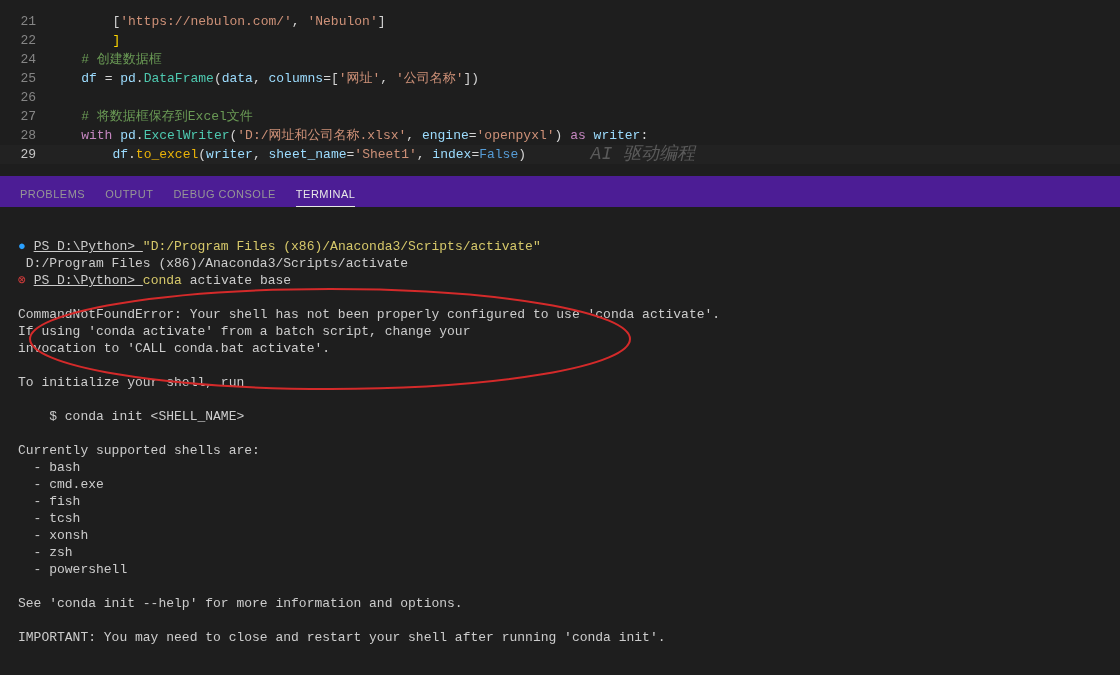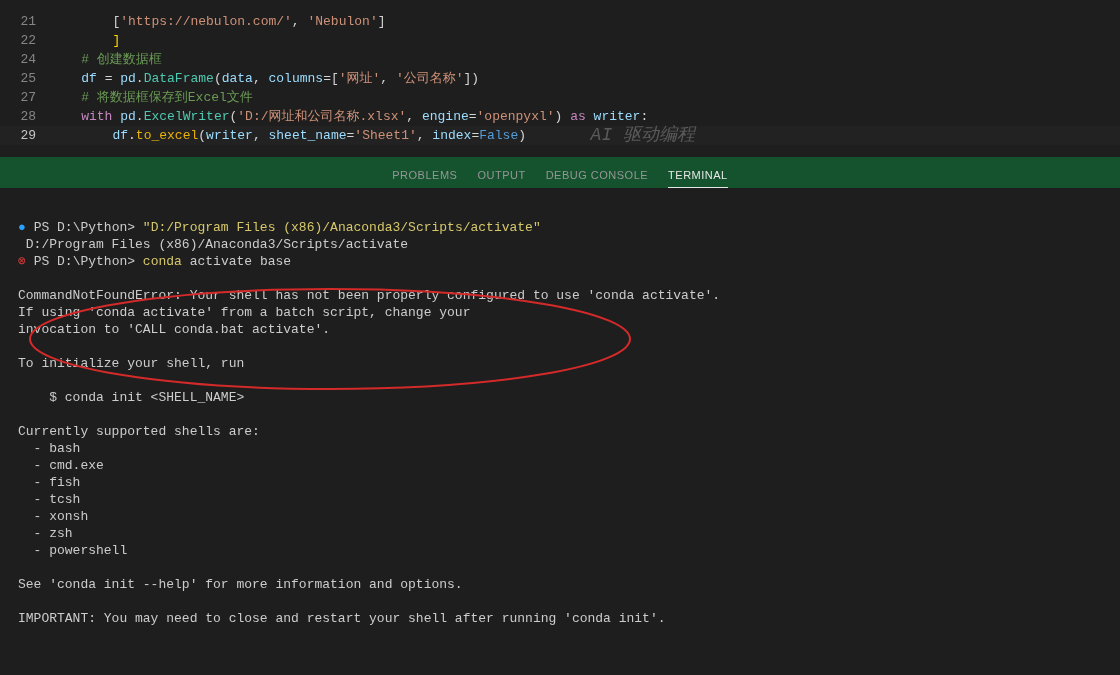--- a/index.html
+++ b/index.html
@@ -54,22 +54,21 @@
     font-style: italic;
     font-size: 18px;
   }
 
   .panel-tabbar {
     display: flex;
     gap: 20px;
     padding: 8px 20px 0 20px;
     border-bottom: 0;
     margin-top: 12px;
-    background: #14532d;
-    justify-content: center;
+    background: #4c1d95;
   }
   .panel-tab {
     color: #969696;
     font-size: 11px;
     padding: 4px 0 6px 0;
     letter-spacing: 0.5px;
     cursor: pointer;
     font-family: -apple-system, "Segoe UI", sans-serif;
   }
   .panel-tab.active {
@@ -80,21 +79,21 @@
   .terminal {
     padding: 14px 18px;
     color: #cccccc;
     font-size: 13px;
     line-height: 17px;
     white-space: pre;
     position: relative;
   }
   .dot-blue { color: #2aa1ff; }
   .dot-red { color: #d13b3b; }
-  .prompt { color: #cccccc; }
+  .prompt { color: #cccccc; text-decoration: underline; }
   .term-yel { color: #d6c86a; }
 
   svg.ellipse {
     position: absolute;
     top: 284px;
     left: 26px;
     width: 608px;
     height: 110px;
     pointer-events: none;
   }
@@ -111,20 +110,24 @@
       <div class="gutter">22</div>
       <div class="code"><span class="punc">        </span><span class="sbr">]</span></div>
     </div>
     <div class="code-line">
       <div class="gutter">24</div>
       <div class="code"><span class="punc">    </span><span class="comment"># 创建数据框</span></div>
     </div>
     <div class="code-line">
       <div class="gutter">25</div>
       <div class="code"><span class="punc">    </span><span class="var">df</span><span class="punc"> = </span><span class="var">pd</span><span class="punc">.</span><span class="cls">DataFrame</span><span class="punc">(</span><span class="var">data</span><span class="punc">, </span><span class="param">columns</span><span class="punc">=[</span><span class="str">'网址'</span><span class="punc">, </span><span class="str">'公司名称'</span><span class="punc">])</span></div>
+    </div>
+    <div class="code-line">
+      <div class="gutter">26</div>
+      <div class="code"><span></span></div>
     </div>
     <div class="code-line">
       <div class="gutter">27</div>
       <div class="code"><span class="punc">    </span><span class="comment"># 将数据框保存到Excel文件</span></div>
     </div>
     <div class="code-line">
       <div class="gutter">28</div>
       <div class="code"><span class="punc">    </span><span class="kw2">with</span><span class="punc"> </span><span class="var">pd</span><span class="punc">.</span><span class="cls">ExcelWriter</span><span class="punc">(</span><span class="str">'D:/网址和公司名称.xlsx'</span><span class="punc">, </span><span class="param">engine</span><span class="punc">=</span><span class="str">'openpyxl'</span><span class="punc">) </span><span class="kw2">as</span><span class="punc"> </span><span class="var">writer</span><span class="punc">:</span></div>
     </div>
     <div class="code-line active-line">

